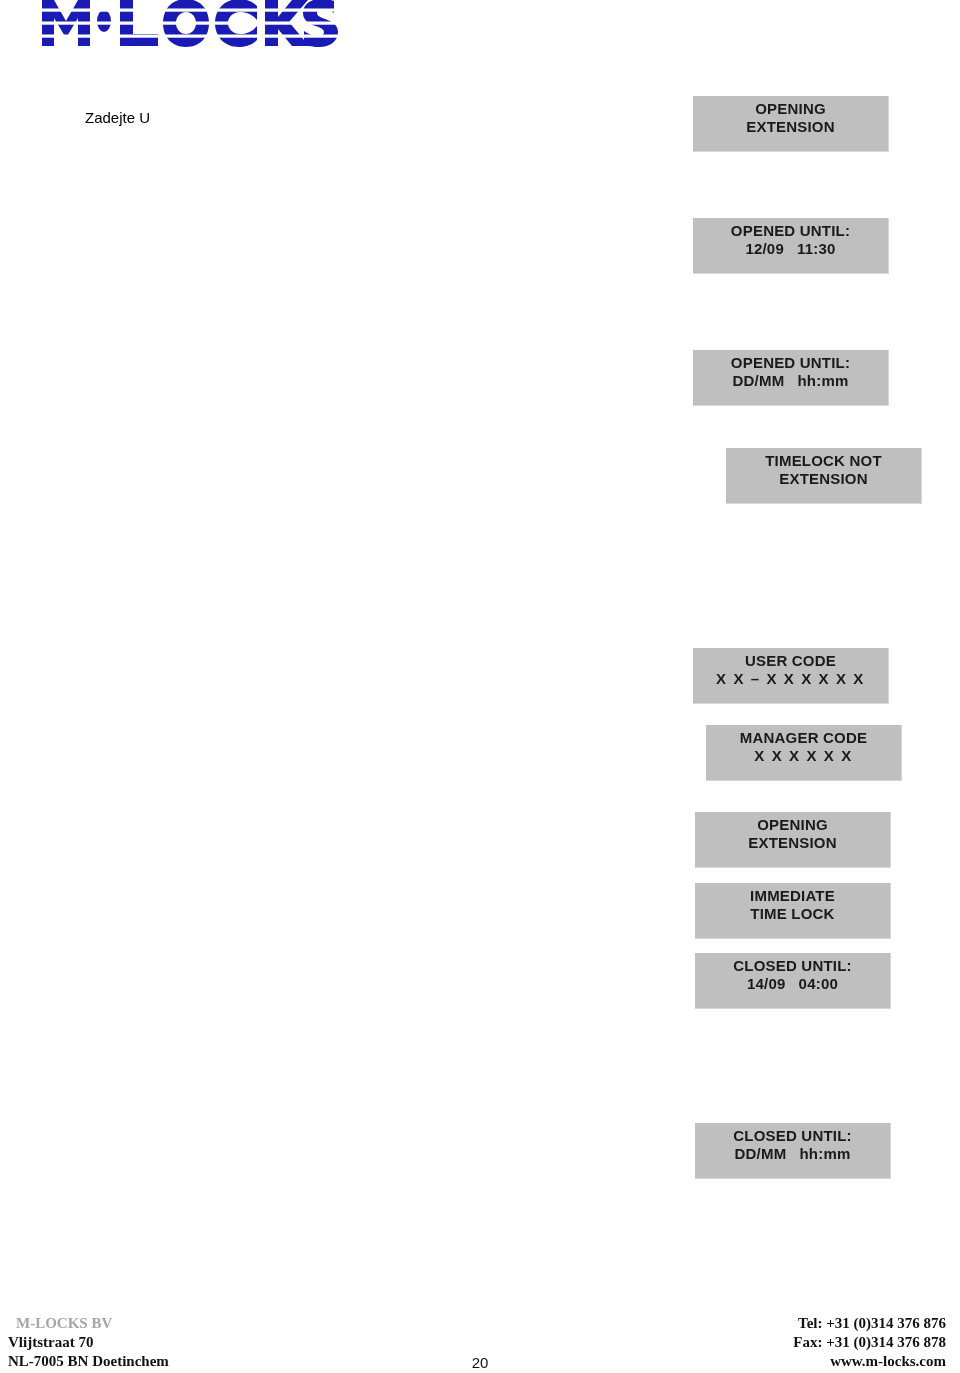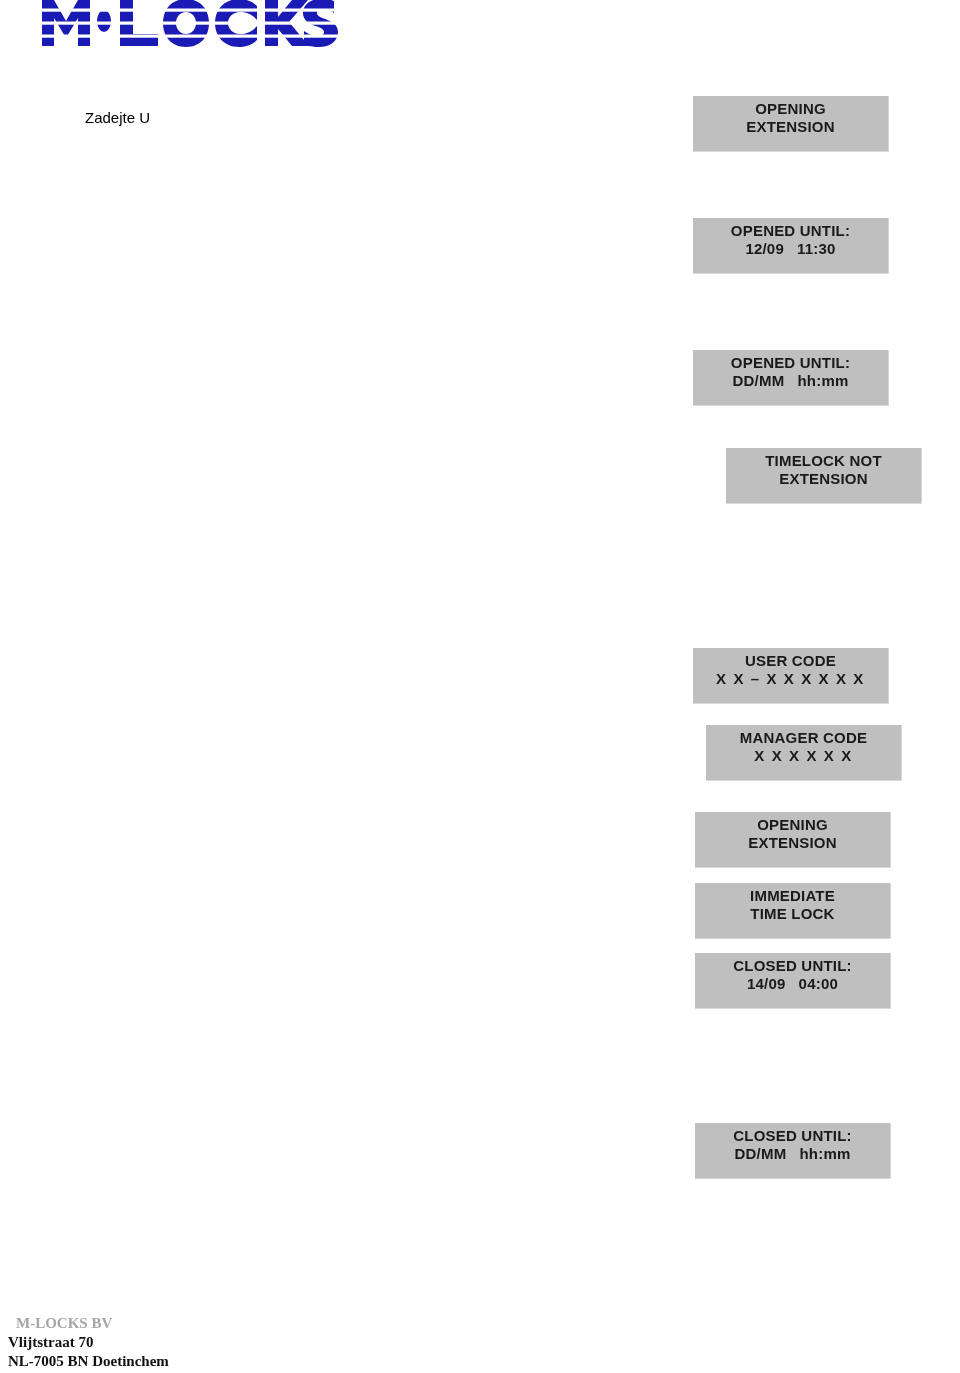--- a/index.html
+++ b/index.html
@@ -195,15 +195,21 @@
     <div class="line">CLOSED UNTIL:</div>
     <div class="line">DD/MM   hh:mm</div>
   </div>
 
   <div class="footer">
     <div class="footer-left">
       <div class="footer-line muted">M-LOCKS BV</div>
       <div class="footer-line">Vlijtstraat 70</div>
       <div class="footer-line">NL-7005 BN Doetinchem</div>
     </div>
+    <div class="footer-right">
+      <div class="footer-line">Tel: +31 (0)314 376 876</div>
+      <div class="footer-line">Fax: +31 (0)314 376 878</div>
+      <div class="footer-line">www.m-locks.com</div>
+    </div>
+    <div class="page-number">20</div>
   </div>
 
 </div>
 
 </body></html>

